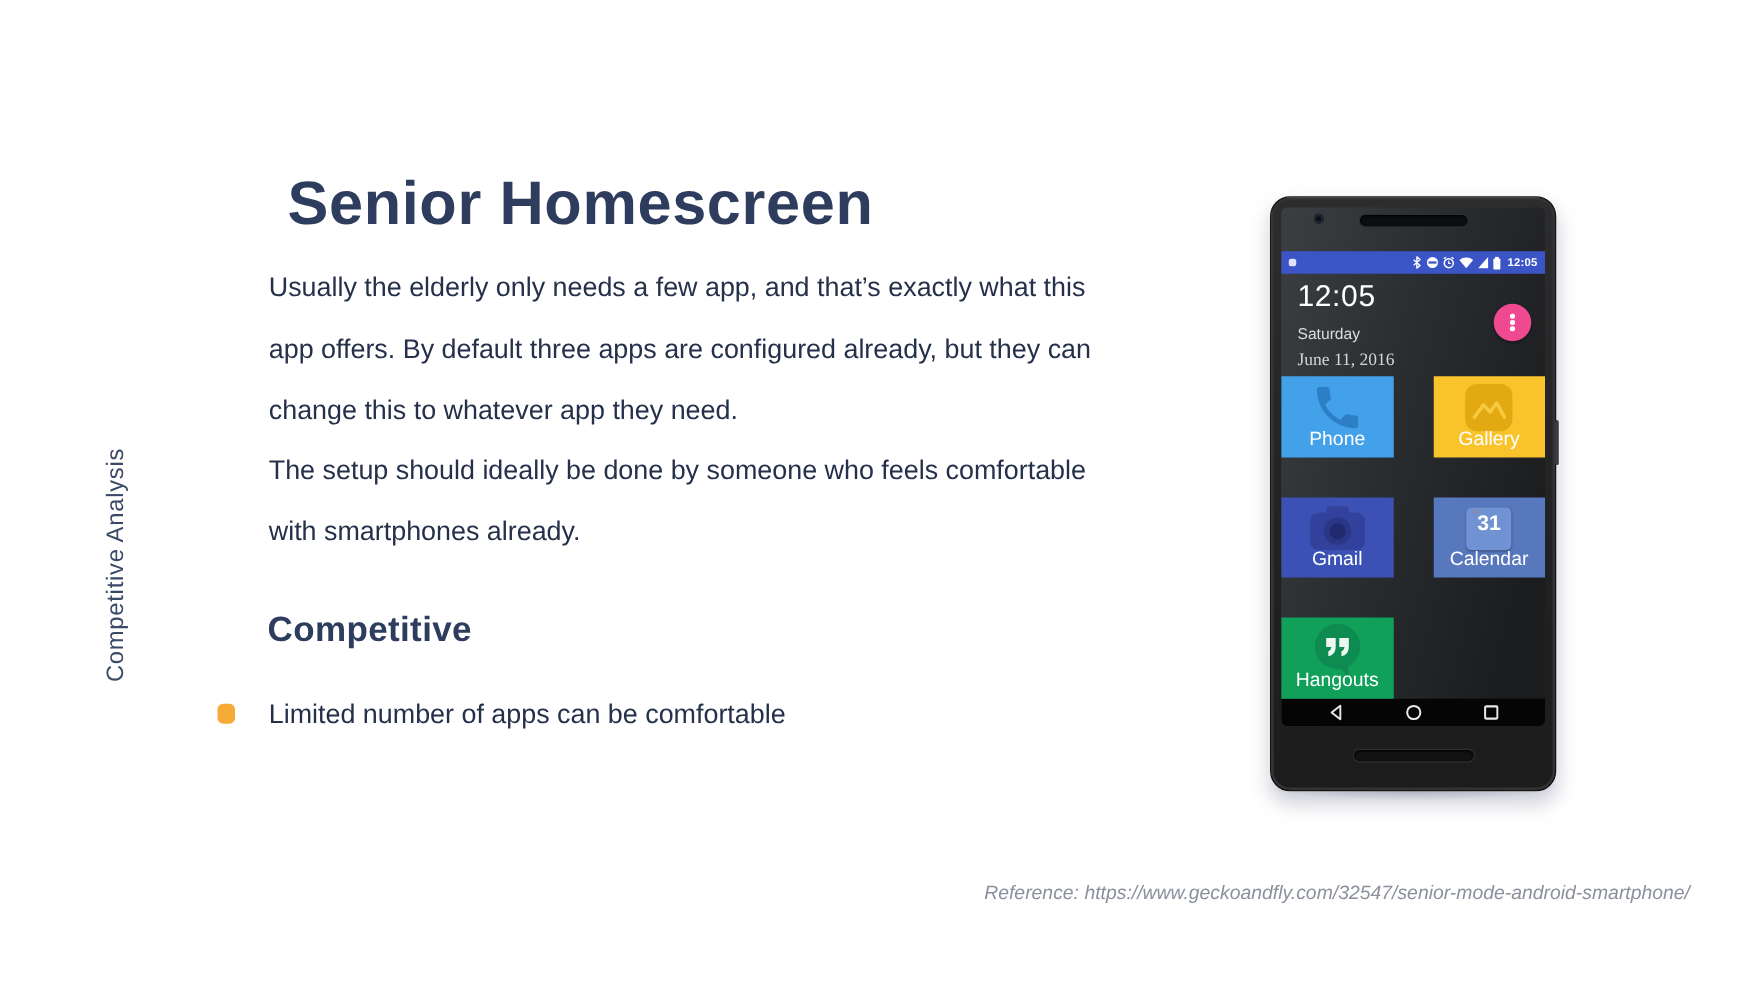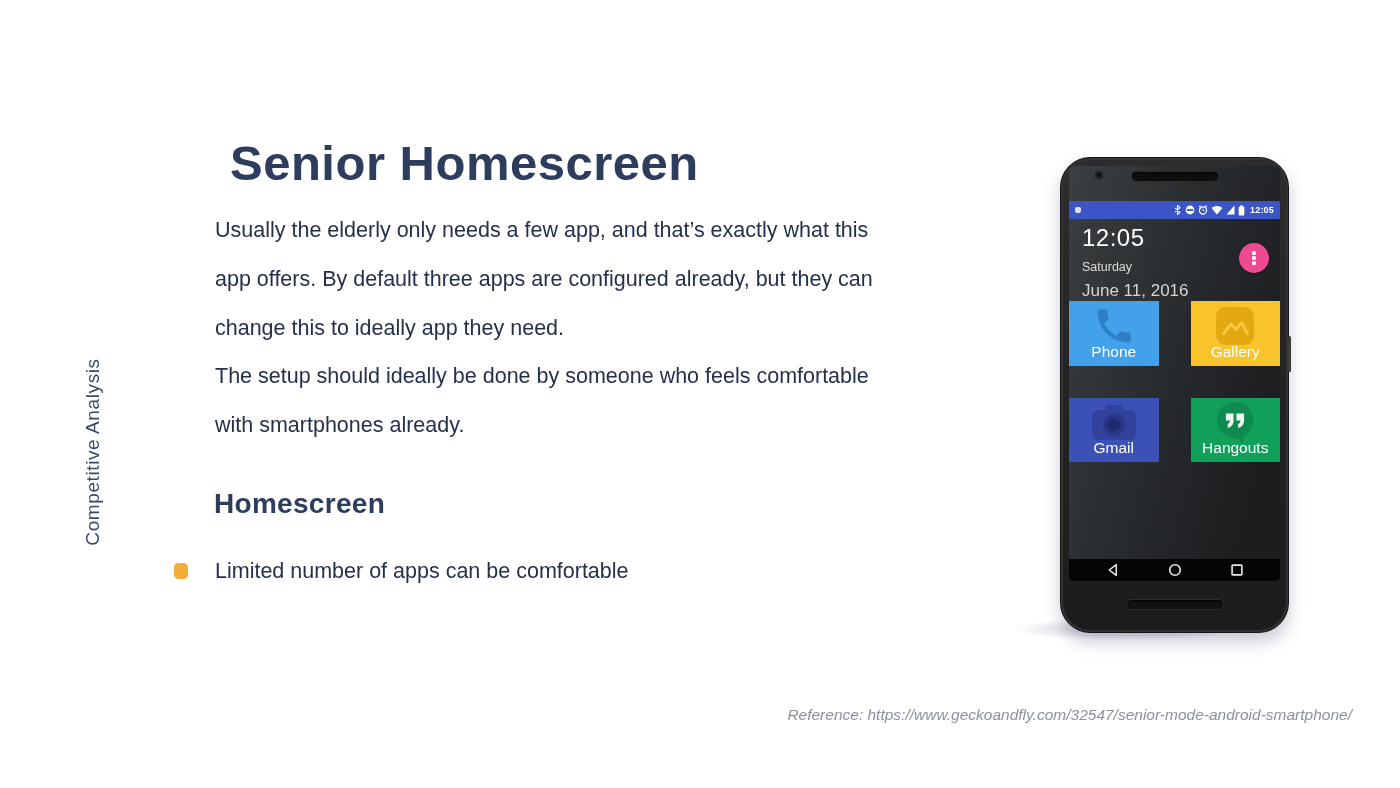--- a/index.html
+++ b/index.html
@@ -20,41 +20,41 @@
   .bullet-row{position:absolute;left:174px;display:flex;align-items:center;height:30px;}
   .bullet-row.b1{top:556px;} .bullet-row.b2{top:605px;}
   .bullet-square{width:14px;height:16px;border-radius:4.5px;background:#f6ab37;flex:0 0 auto;}
   .bullet-text{margin-left:27px;font-size:21.5px;color:#25304a;}
   .reference{position:absolute;right:48px;top:706px;font-size:15.5px;font-style:italic;color:#8b909c;}
 
   
   .photo{position:absolute;left:1010px;top:150px;width:240px;height:488px;}
   .photo-shadow{position:absolute;left:4px;right:4px;bottom:-2px;height:22px;
     background:radial-gradient(ellipse at center,rgba(105,105,140,.42) 0%,rgba(255,255,255,0) 72%);}
-  .phone-body{position:absolute;left:6px;top:7px;width:227px;height:474px;border-radius:30px;
+  .phone-body{position:absolute;left:6px;top:7px;width:227px;height:474px;border-radius:16px;
     background:linear-gradient(180deg,#2d2d2d 0%,#222 55%,#1c1c1c 100%);
-    border:1px solid #141414;box-shadow:0 9px 16px rgba(105,105,140,.35), inset 0 0 0 2px #333;margin-left:44px;}
+    border:1px solid #141414;box-shadow:0 9px 16px rgba(105,105,140,.35), inset 0 0 0 2px #333;}
   .side-btn{position:absolute;right:-3px;top:178px;width:3px;height:36px;border-radius:2px;background:#3a3a3a;}
   .glass{position:absolute;left:8px;top:8px;width:211px;height:415px;border-radius:5px;overflow:hidden;
     display:flex;flex-direction:column;
     background:linear-gradient(105deg,#3b3f42 0%,#2a2d30 42%,#1b1d1f 85%);}
   .bezel-top{position:relative;height:35px;flex:0 0 auto;}
   .cam-dot{position:absolute;left:26px;top:5px;width:8px;height:8px;border-radius:50%;
     background:#0a0d12;box-shadow:inset 0 0 0 2px #1c2632;}
   .earpiece{position:absolute;left:50%;top:6px;transform:translateX(-50%);width:86px;height:9px;
     border-radius:5px;background:#0d0e10;box-shadow:inset 0 1px 2px #000,0 0 0 1px #2c2d2f;}
   .status-bar{flex:0 0 18px;background:#3b55c6;display:flex;align-items:center;
     justify-content:space-between;padding:0 6px;box-sizing:border-box;}
   .sb-left-dot{width:6px;height:6px;border-radius:2px;background:#dfe3f5;}
   .sb-icons{display:flex;align-items:center;gap:3px;}
   .sb-time{color:#fff;font-size:9px;font-weight:700;letter-spacing:.2px;margin-left:2px;}
   .clock-area{position:relative;flex:0 0 82px;padding-left:13px;box-sizing:border-box;color:#fff;}
   .clock-time{font-size:24px;font-weight:400;margin-top:5px;letter-spacing:.5px;}
   .clock-day{font-size:12.5px;color:#dcdcdc;margin-top:8px;}
-  .clock-date{font-size:17px;color:#d5d5d5;margin-top:7px;}
+  .clock-date{font-size:14px;color:#d5d5d5;margin-top:7px;font-family:Liberation Serif, serif;}
   .fab{position:absolute;right:11px;top:24px;width:30px;height:30px;border-radius:50%;
     background:#ee4991;border:none;padding:0;cursor:pointer;display:flex;flex-direction:column;
     align-items:center;justify-content:center;gap:1.8px;box-shadow:0 1px 3px rgba(0,0,0,.4);}
   .fab i{width:3.2px;height:3.2px;border-radius:50%;background:#fff;}
   .app-grid{flex:1 1 auto;display:grid;grid-template-columns:1fr 1fr;grid-template-rows:1fr 1fr 1fr;gap:32px;}
   .tile{position:relative;display:flex;align-items:center;justify-content:center;}
   .tile .app-label{position:absolute;bottom:5px;left:0;right:0;text-align:center;
     color:#fff;font-size:15.5px;}
   .tile .icon-wrap{margin-bottom:14px;display:flex;align-items:center;justify-content:center;}
   .cal-icon{width:36px;height:34px;border-radius:4px;overflow:hidden;background:#7092d2;
@@ -75,26 +75,26 @@
 
 <div class="slide">
 
   <div class="sidebar-label">Competitive Analysis</div>
 
   <h1 class="title" style="color: rgb(46, 61, 94);">Senior Homescreen</h1>
 
   <div class="body-text">
     <div>Usually the elderly only needs a few app, and that’s exactly what this</div>
     <div>app offers. By default three apps are configured already, but they can</div>
-    <div>change this to ideally app they need.</div>
+    <div>change this to whatever app they need.</div>
     <div>The setup should ideally be done by someone who feels comfortable</div>
     <div>with smartphones already.</div>
   </div>
 
-  <h2 class="limitations" style="color: rgb(46, 61, 94);">Homescreen</h2>
+  <h2 class="limitations" style="color: rgb(46, 61, 94);">Competitive</h2>
 
   <div class="bullet-row b1">
     <span class="bullet-square" style="background-color: rgb(246, 171, 55);"></span>
     <span class="bullet-text">Limited number of apps can be comfortable</span>
   </div>
 
   <div class="reference" style="color: rgb(139, 144, 156);">Reference: https://www.geckoandfly.com/32547/senior-mode-android-smartphone/</div>
 
   <div class="photo">
     <div class="photo-shadow"></div>
@@ -174,20 +174,29 @@
               <svg width="48" height="40" viewBox="0 0 48 40">
                   <rect x="15" y="2" width="18" height="10" rx="3" fill="#32419c"></rect>
                   <rect x="2" y="7" width="44" height="30" rx="7" fill="#32419c"></rect>
                   <circle cx="24" cy="22" r="11" fill="#2a3787"></circle>
                   <circle cx="24" cy="22" r="6.5" fill="#202b6e"></circle>
                 </svg>
             </span>
             <span class="app-label">Gmail</span>
           </div>
 
+          <div class="tile" style="background-color: rgb(88, 120, 190);">
+            <span class="icon-wrap">
+              <span class="cal-icon">
+                <span class="cal-head"><i class="l"></i></span>
+                <span class="cal-body">31</span>
+              </span>
+            </span>
+            <span class="app-label">Calendar</span>
+          </div>
 
           <div class="tile" style="background-color: rgb(17, 160, 90);">
             <span class="icon-wrap">
               <svg width="42" height="46" viewBox="0 0 44 48">
                   <circle cx="22" cy="21" r="19" fill="#0d8b50"></circle>
                   <path d="M31 35 L31 46 L20 36 Z" fill="#0d8b50"></path>
                   <path d="M12.5 14 h8 v7.5 q0 6.5 -6.2 7.8 v-4.3 q2.4 -0.9 2.6 -3.5 h-4.4 z" fill="#eef7f1"></path>
                   <path d="M23.5 14 h8 v7.5 q0 6.5 -6.2 7.8 v-4.3 q2.4 -0.9 2.6 -3.5 h-4.4 z" fill="#eef7f1"></path>
                 </svg>
             </span>

